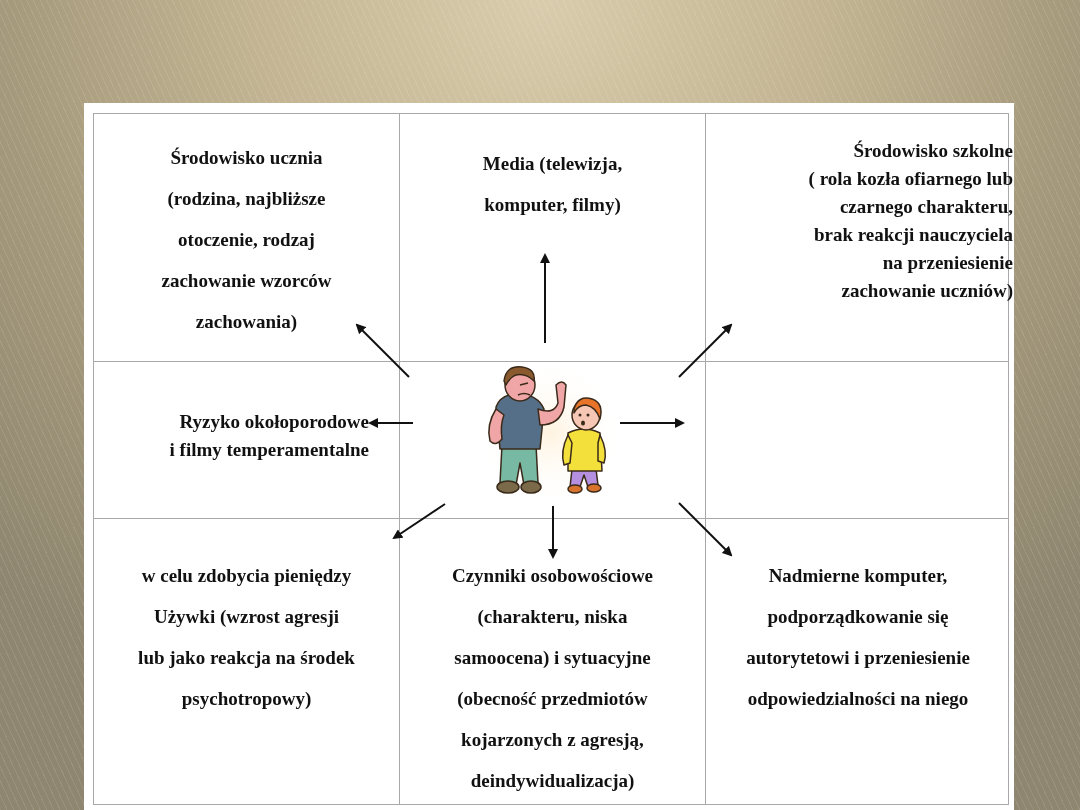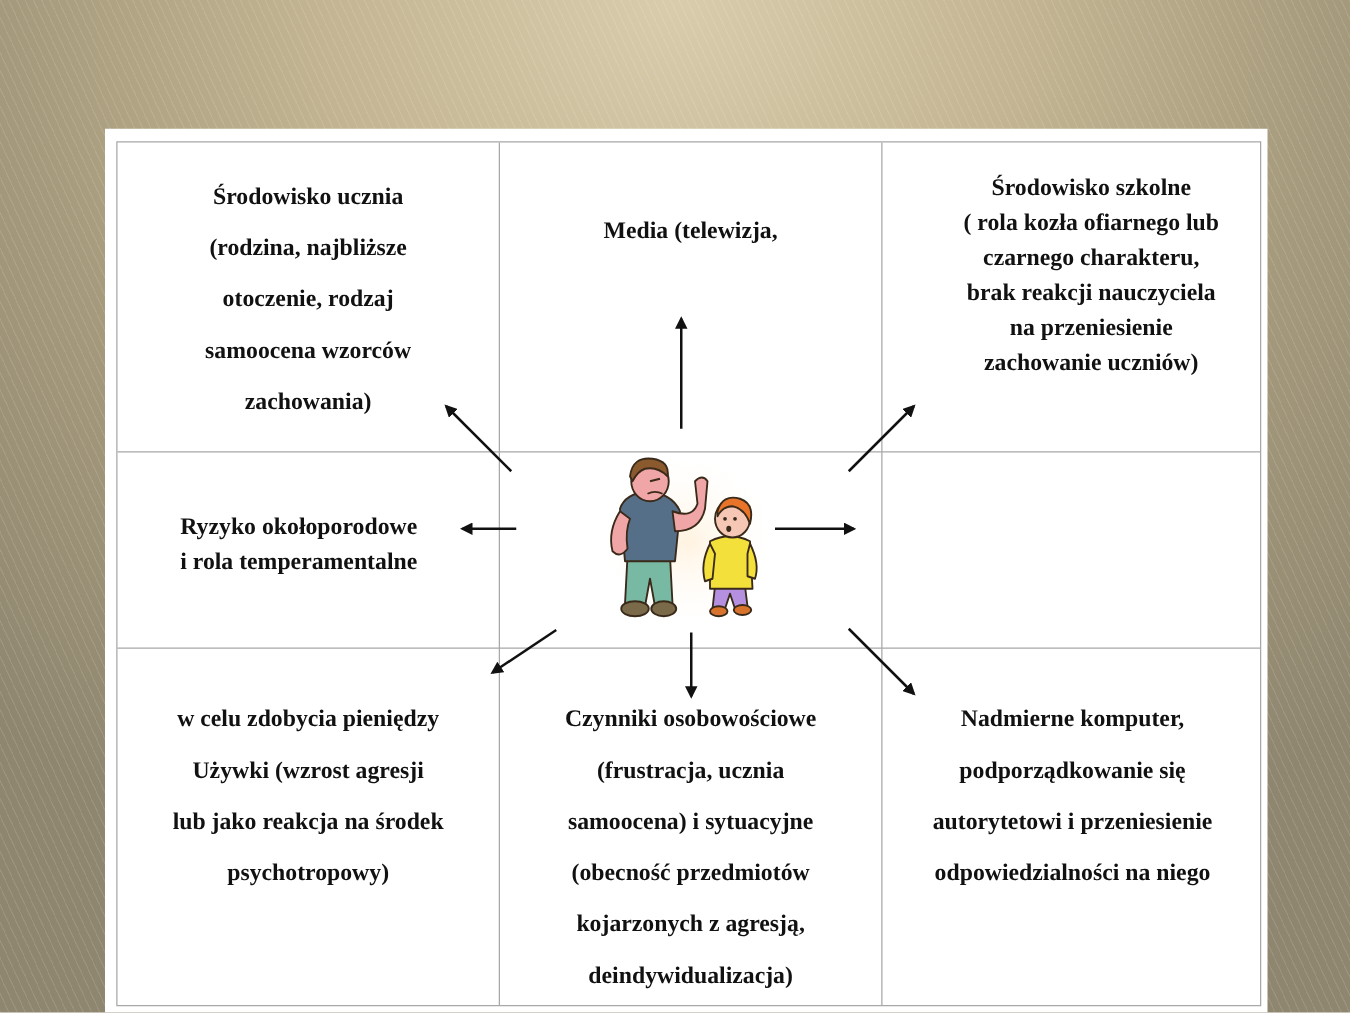--- a/index.html
+++ b/index.html
@@ -25,21 +25,21 @@
     .hline { position: absolute; left: 0; height: 1px; width: 100%; background: #a8a8a8; }
     .cell {
       position: absolute; box-sizing: border-box;
       display: flex; flex-direction: column; justify-content: center;
       font-weight: bold; color: #111; font-size: 19px;
     }
     .cell .line { display: block; white-space: nowrap; }
     .center-text { align-items: center; text-align: center; }
     .spaced .line { line-height: 41px; }
     .tight .line { line-height: 28px; }
-    .left-text { align-items: center; text-align: left; }
+    .left-text { align-items: flex-end; text-align: left; }
     .figure {
       position: absolute; left: 480px; top: 363px; width: 140px; height: 140px;
     }
     svg.arrows { position: absolute; left: 0; top: 0; width: 1080px; height: 810px; pointer-events: none; }
   </style>
 </head>
 <body>
 
 <div class="stripes"></div>
 
@@ -47,53 +47,54 @@
   <div class="grid-frame">
     <div class="vline" style="left:305px"></div>
     <div class="vline" style="left:611px"></div>
     <div class="hline" style="top:247px"></div>
     <div class="hline" style="top:404px"></div>
 
     <div class="cell center-text spaced" style="left:0;top:20px;width:305px;height:210px">
       <span class="line">Środowisko ucznia</span>
       <span class="line">(rodzina, najbliższe</span>
       <span class="line">otoczenie, rodzaj</span>
-      <span class="line">samoocena wzorców</span>
+      <span class="line">zachowanie wzorców</span>
       <span class="line">zachowania)</span>
     </div>
 
     <div class="cell center-text spaced" style="left:306px;top:28px;width:305px;height:84px">
       <span class="line">Media (telewizja,</span>
+      <span class="line">komputer, filmy)</span>
     </div>
 
     <div class="cell left-text tight" style="left:639px;top:22px;width:280px;height:170px">
       <span class="line">Środowisko szkolne</span>
       <span class="line">( rola kozła ofiarnego lub</span>
       <span class="line">czarnego charakteru,</span>
       <span class="line">brak reakcji nauczyciela</span>
       <span class="line">na przeniesienie</span>
       <span class="line">zachowanie uczniów)</span>
     </div>
 
     <div class="cell left-text tight" style="left:15px;top:290px;width:260px;height:64px">
       <span class="line">Ryzyko okołoporodowe</span>
-      <span class="line">i rola temperamentalne</span>
+      <span class="line">i filmy temperamentalne</span>
     </div>
 
 
     <div class="cell center-text spaced" style="left:0;top:440px;width:305px;height:166px">
       <span class="line">w celu zdobycia pieniędzy</span>
       <span class="line">Używki (wzrost agresji</span>
       <span class="line">lub jako reakcja na środek</span>
       <span class="line">psychotropowy)</span>
     </div>
 
     <div class="cell center-text spaced" style="left:306px;top:440px;width:305px;height:248px">
       <span class="line">Czynniki osobowościowe</span>
-      <span class="line">(frustracja, ucznia</span>
+      <span class="line">(charakteru, niska</span>
       <span class="line">samoocena) i sytuacyjne</span>
       <span class="line">(obecność przedmiotów</span>
       <span class="line">kojarzonych z agresją,</span>
       <span class="line">deindywidualizacja)</span>
     </div>
 
     <div class="cell center-text spaced" style="left:612px;top:440px;width:304px;height:166px">
       <span class="line">Nadmierne komputer,</span>
       <span class="line">podporządkowanie się</span>
       <span class="line">autorytetowi i przeniesienie</span>

